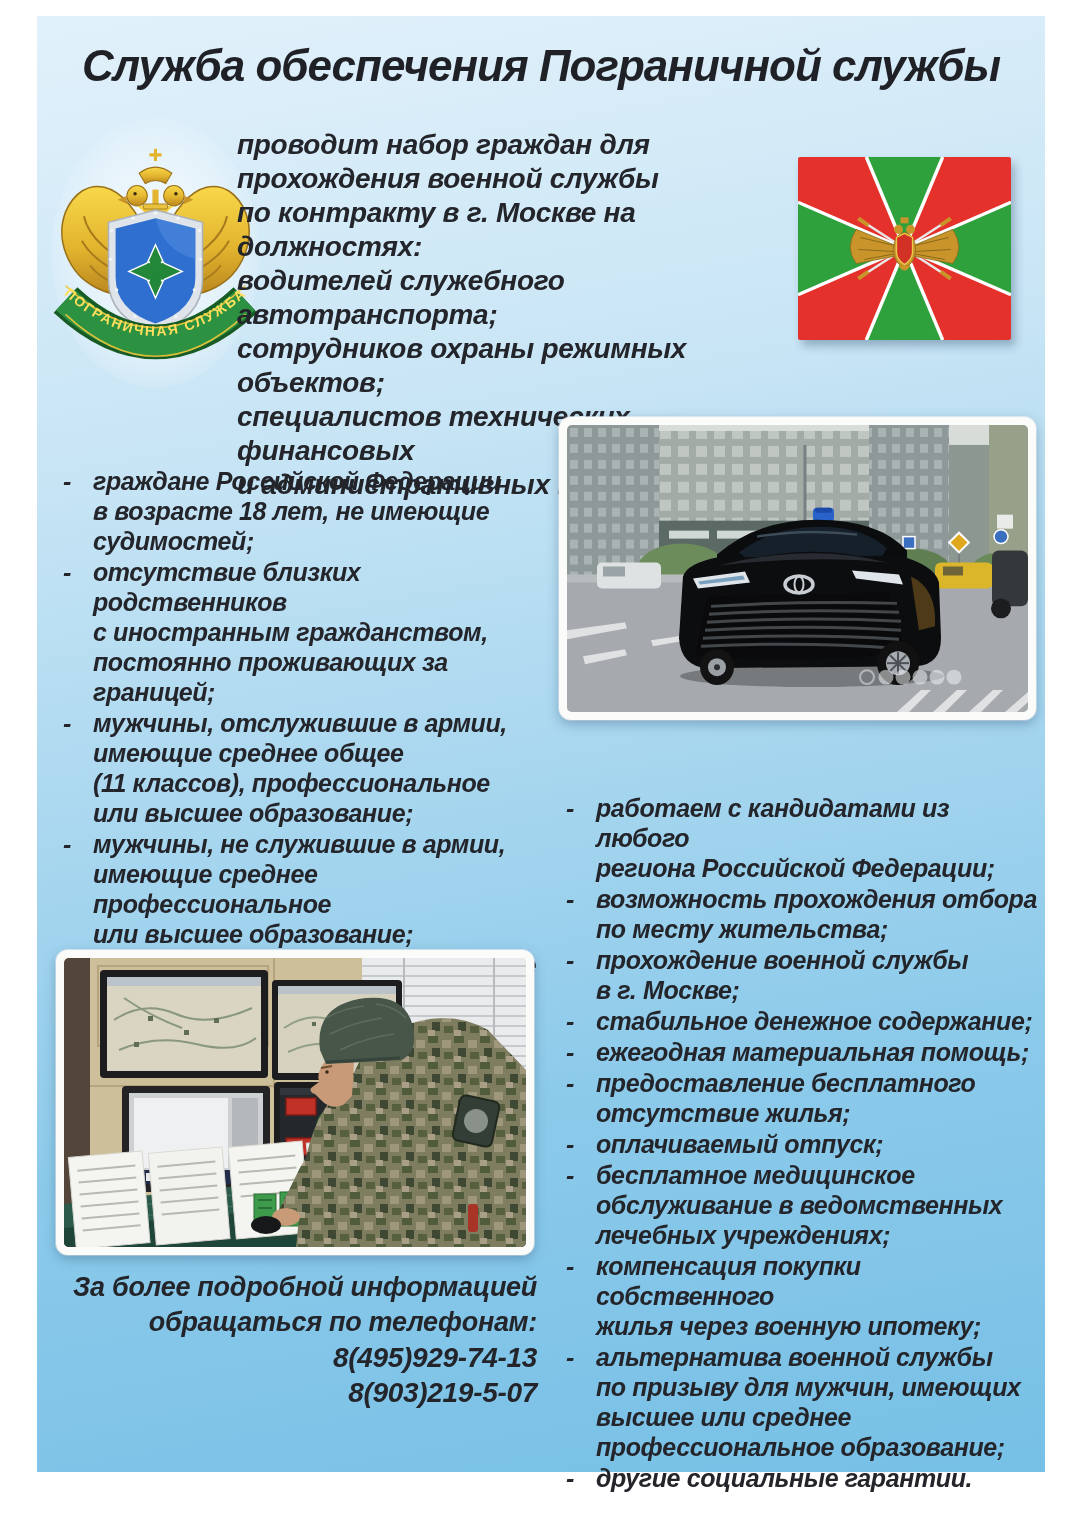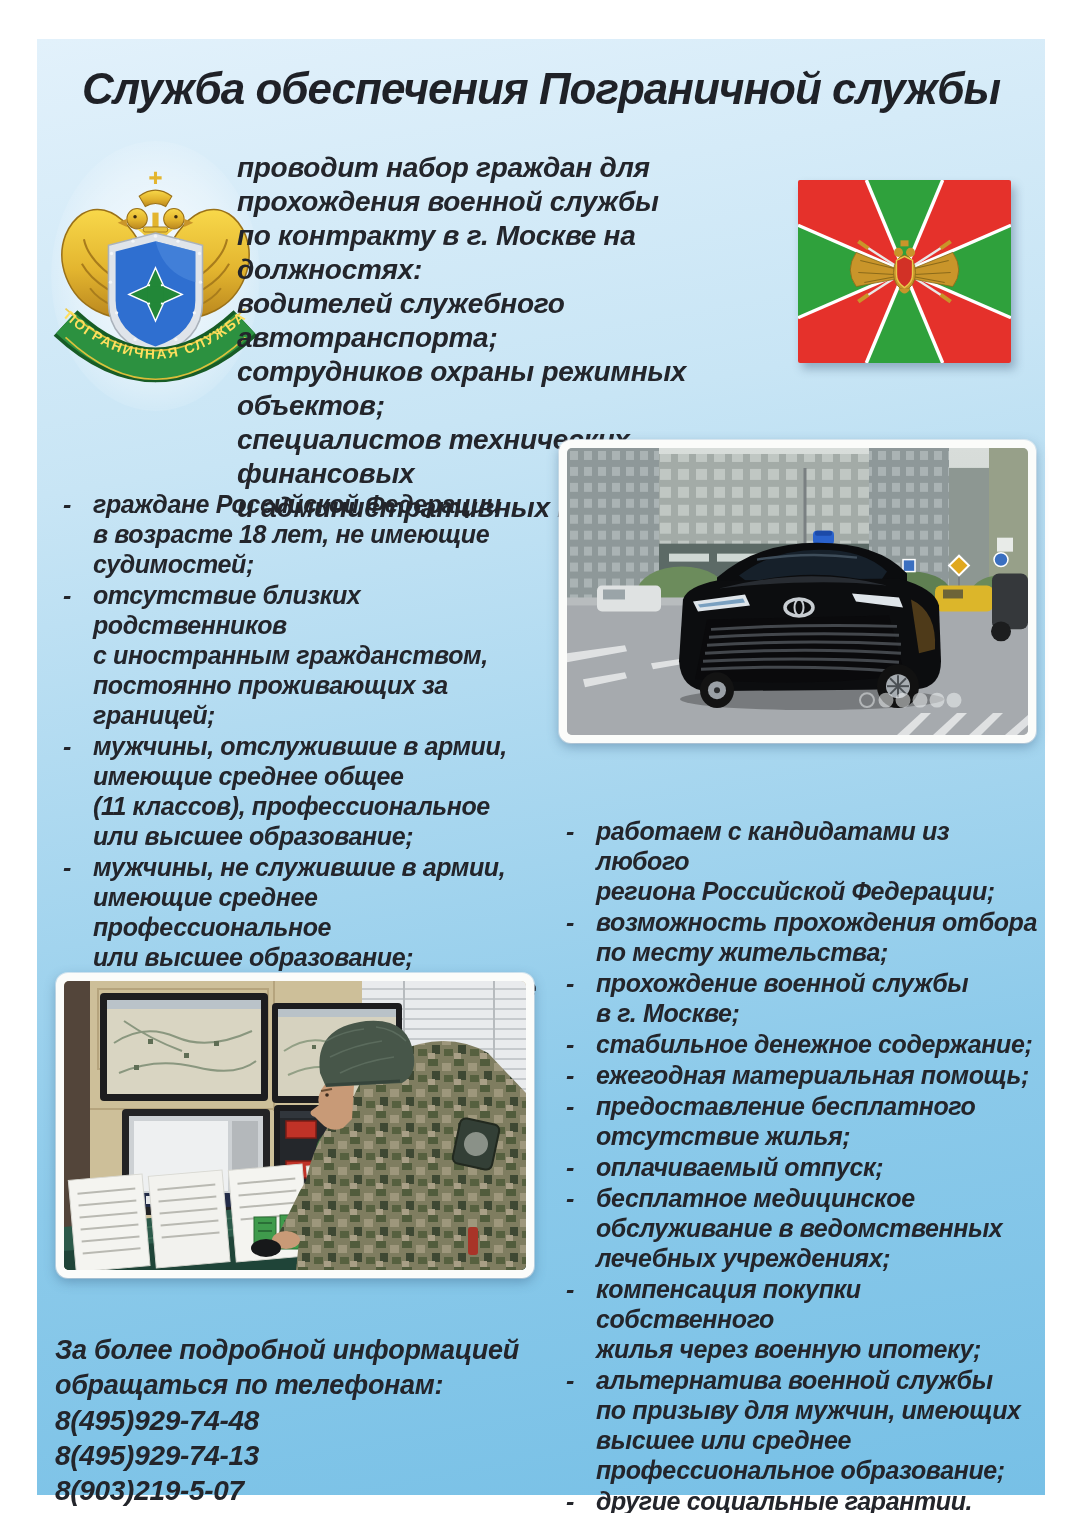--- a/index.html
+++ b/index.html
@@ -1,18 +1,18 @@
 <!DOCTYPE html>
 <html lang="ru"><head>
 <meta charset="utf-8">
 <style>
   html,body{margin:0;padding:0;}
   body{background:#ffffff;font-family:"Liberation Sans",sans-serif;}
   .page{position:relative;width:1079px;height:1513px;background:#ffffff;overflow:hidden;}
-  .poster{position:absolute;left:37px;top:39px;width:1008px;height:1456px;
+  .poster{position:absolute;left:37px;top:16px;width:1008px;height:1456px;
     background:linear-gradient(170deg,#e2f1fb 0%,#c8e5f5 28%,#8ccaea 72%,#77c0e6 100%);}
   .title{position:absolute;top:27px;left:0;right:0;text-align:center;
     font-style:italic;font-weight:700;font-size:44px;line-height:1.05;color:#1f2127;letter-spacing:-1px;}
   .intro{position:absolute;left:200px;top:112px;width:580px;
     font-style:italic;font-weight:700;font-size:28px;line-height:34px;color:#23252b;white-space:pre-line;letter-spacing:-0.3px;}
   .emblem{position:absolute;left:14px;top:100px;width:210px;height:274px;}
   .emblem svg,.flag svg,.photo svg{display:block;width:100%;height:100%;}
   .flag{position:absolute;left:761px;top:141px;width:213px;height:183px;
     box-shadow:4px 6px 10px rgba(40,70,100,.35);border-radius:2px;overflow:hidden;}
   .col-heading{position:absolute;text-align:center;font-style:italic;font-weight:700;
@@ -24,21 +24,21 @@
   #adv-list{left:529px;top:777px;width:474px;}
   .bitem{display:flex;margin:0 0 1px 0;font-style:italic;font-weight:700;
     font-size:25px;line-height:30px;color:#23252b;letter-spacing:-0.4px;}
   .dash{width:30px;flex:none;}
   .btext{flex:1;white-space:pre-line;}
   .photo{position:absolute;background:#fbfcfa;border-radius:12px;padding:8px;
     box-shadow:0 4px 12px rgba(60,100,135,.45),0 0 0 1px rgba(255,255,255,.65);}
   .photo svg{border-radius:5px;}
   #car-photo{left:522px;top:401px;width:461px;height:287px;}
   #soldier-photo{left:19px;top:934px;width:462px;height:289px;}
-  .contact{position:absolute;left:18px;top:1254px;width:482px;text-align:left;color:#23252b;margin-top:40px;}
+  .contact{position:absolute;left:18px;top:1254px;width:482px;text-align:right;color:#23252b;}
   .contact-info{font-style:italic;font-weight:700;font-size:27px;line-height:35px;white-space:pre-line;letter-spacing:-0.3px;}
   .phone{font-style:italic;font-weight:700;font-size:28px;line-height:35px;letter-spacing:-0.3px;}
 </style>
 </head>
 <body>
 
 <div class="page">
   <div class="poster">
 
     <div class="title">Служба обеспечения Пограничной службы</div>
@@ -585,21 +585,20 @@
           <rect x="404" y="246" width="10" height="28" rx="3" fill="#a83428"></rect>
         </g>
       </svg>
     </div>
 
     <div class="contact">
       <div class="contact-info">За более подробной информацией
 обращаться по телефонам:</div>
       <div>
 
-          <div class="phone">8(495)929-74-48</div>
 
           <div class="phone">8(495)929-74-13</div>
 
           <div class="phone">8(903)219-5-07</div>
         </div>
     </div>
 
   </div>
 </div>
 

